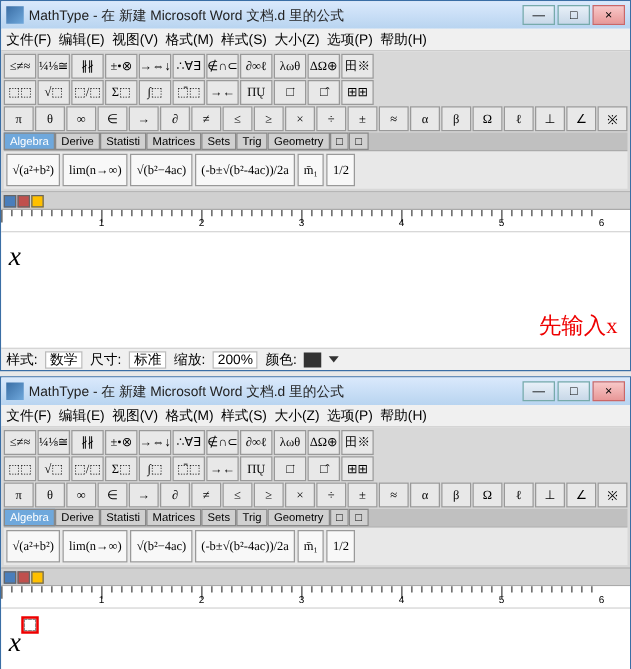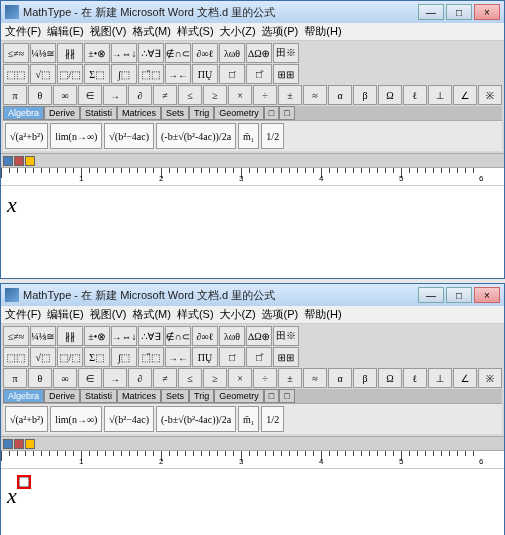--- a/index.html
+++ b/index.html
@@ -197,20 +197,32 @@
       <div class="ruler-mark" style="left: 472px; height: 5px;"></div>
       <span class="ruler-num" style="left: 78px;">1</span>
       <span class="ruler-num" style="left: 158px;">2</span>
       <span class="ruler-num" style="left: 238px;">3</span>
       <span class="ruler-num" style="left: 318px;">4</span>
       <span class="ruler-num" style="left: 398px;">5</span>
       <span class="ruler-num" style="left: 478px;">6</span>
     </div>
   <div class="edit-area">
     <span class="math-x">x</span>
+    <span class="annotation">先输入x</span>
+  </div>
+  <div class="statusbar">
+    <span>样式:</span>
+    <span class="status-seg">数学</span>
+    <span>尺寸:</span>
+    <span class="status-seg">标准</span>
+    <span>缩放:</span>
+    <span class="status-seg">200%</span>
+    <span>颜色:</span>
+    <div class="status-sw"></div>
+    <span class="tri"></span>
   </div>
 </div>
 
 <div class="window">
   <div class="titlebar">
     <span class="title-icon"></span>
     <span class="title-text">MathType - 在 新建 Microsoft Word 文档.d 里的公式</span>
     <div class="win-btns">
       <div class="win-btn">—</div>
       <div class="win-btn">□</div>

